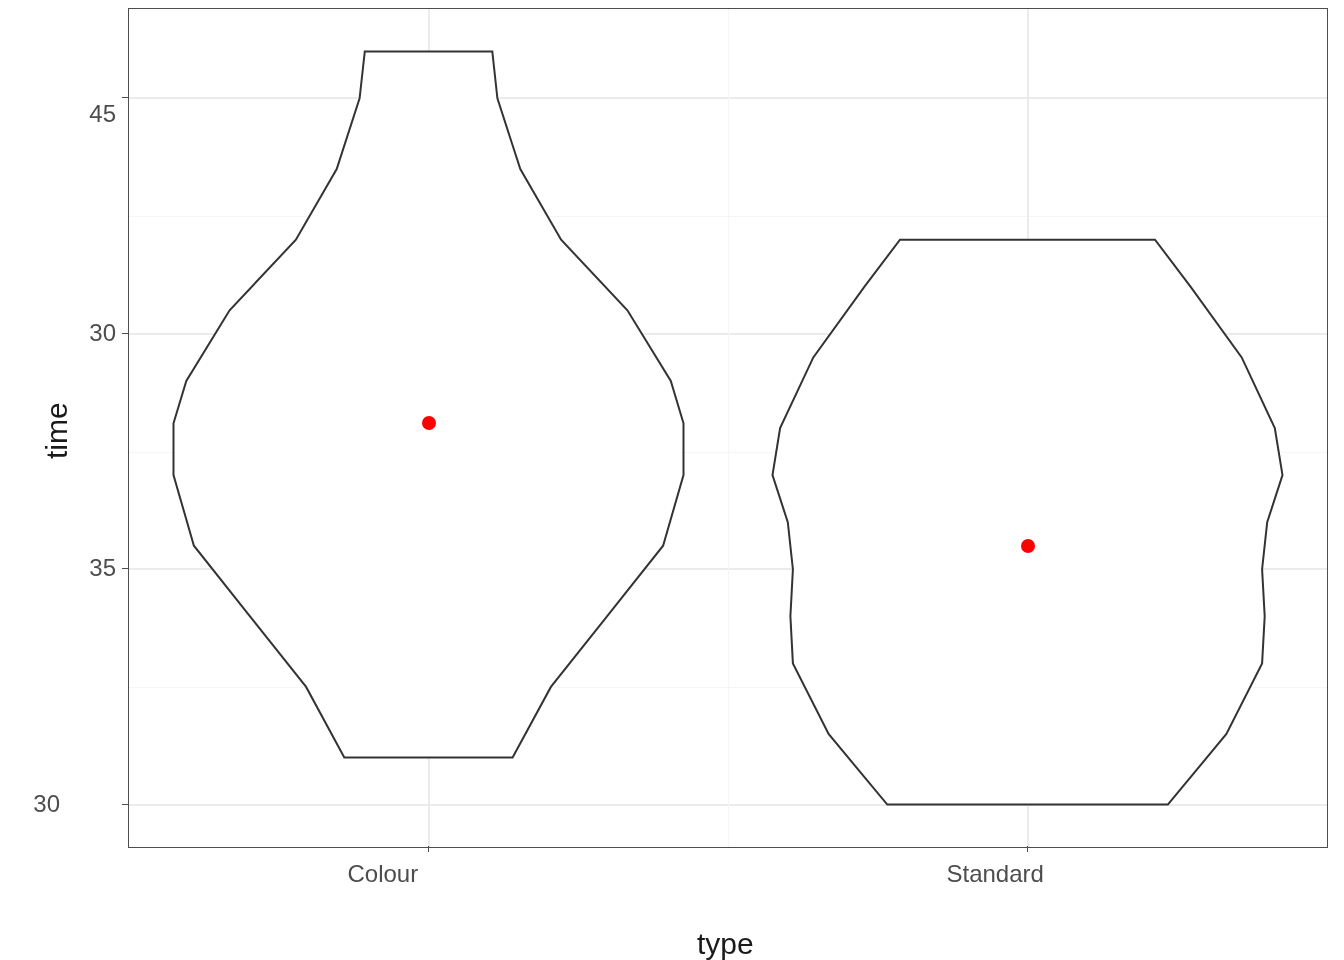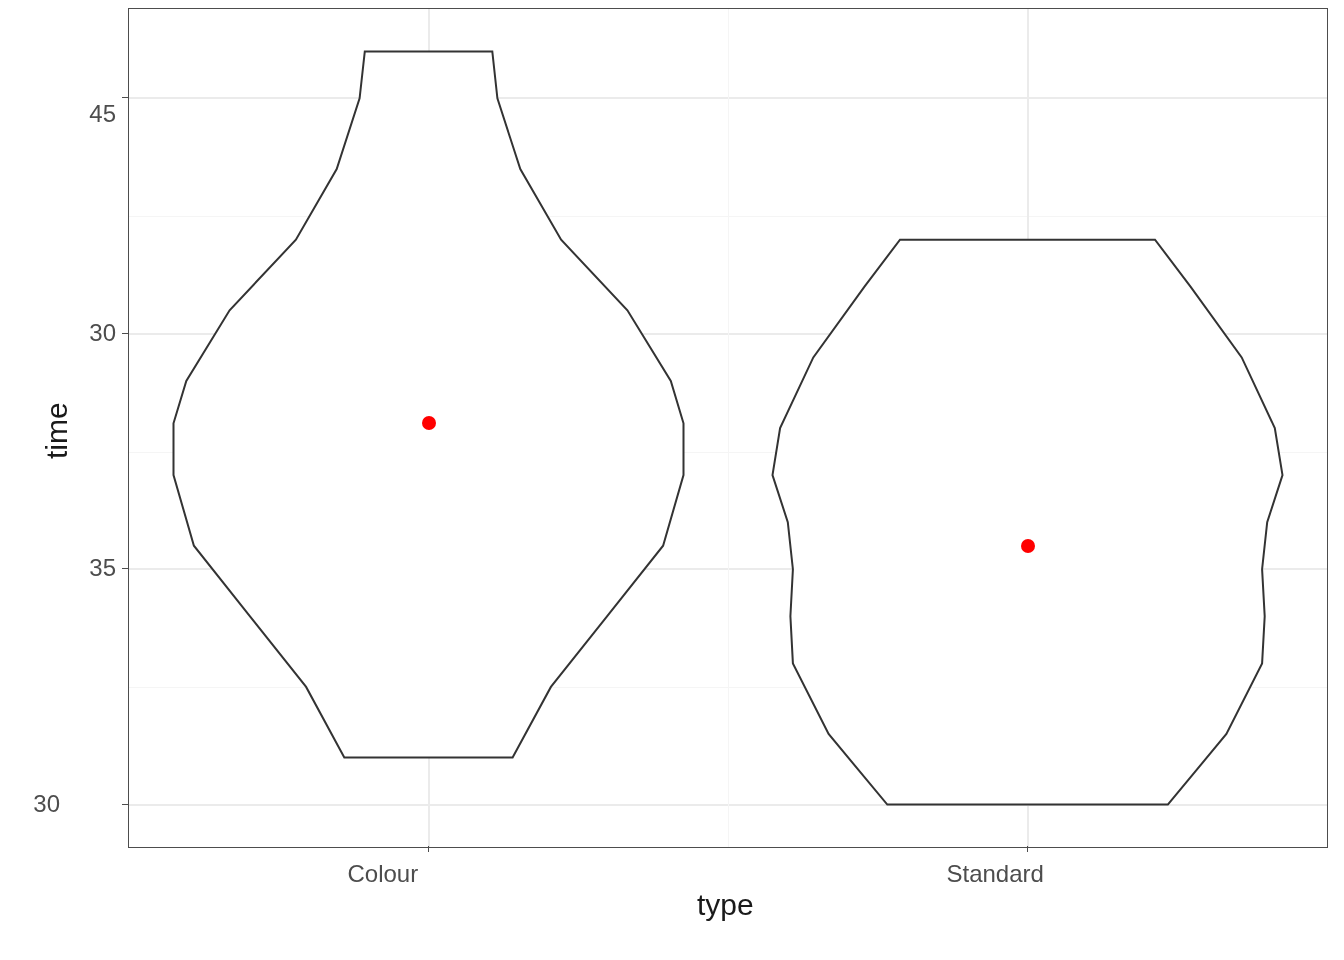--- a/index.html
+++ b/index.html
@@ -101,15 +101,15 @@
       <div class="axis-tick-label" style="right: 1228px; top: 100px; text-align: right;">45</div>
       <div class="tick-mark" style="left: 122px; top: 97.4494px; width: 6px; height: 1px;"></div>
       <div class="axis-tick-label" style="left: 347.5px; width: 160px; text-align: left; top: 860px;">Colour</div>
       <div class="tick-mark" style="left: 427.5px; top: 846px; width: 1px; height: 6px;"></div>
       <div class="axis-tick-label" style="left: 946.5px; width: 160px; text-align: left; top: 860px;">Standard</div>
       <div class="tick-mark" style="left: 1026.5px; top: 846px; width: 1px; height: 6px;"></div>
     </div>
 
   <div class="axis-title y-title" id="y-title" style="left: 40px; top: 459px;">time</div>
 
-  <div class="axis-title" id="x-title" style="left: 697px; top: 888px;">type</div>
+  <div class="axis-title" id="x-title" style="left: 697px; top: 927px;">type</div>
 
 </div>
 
 </body></html>

